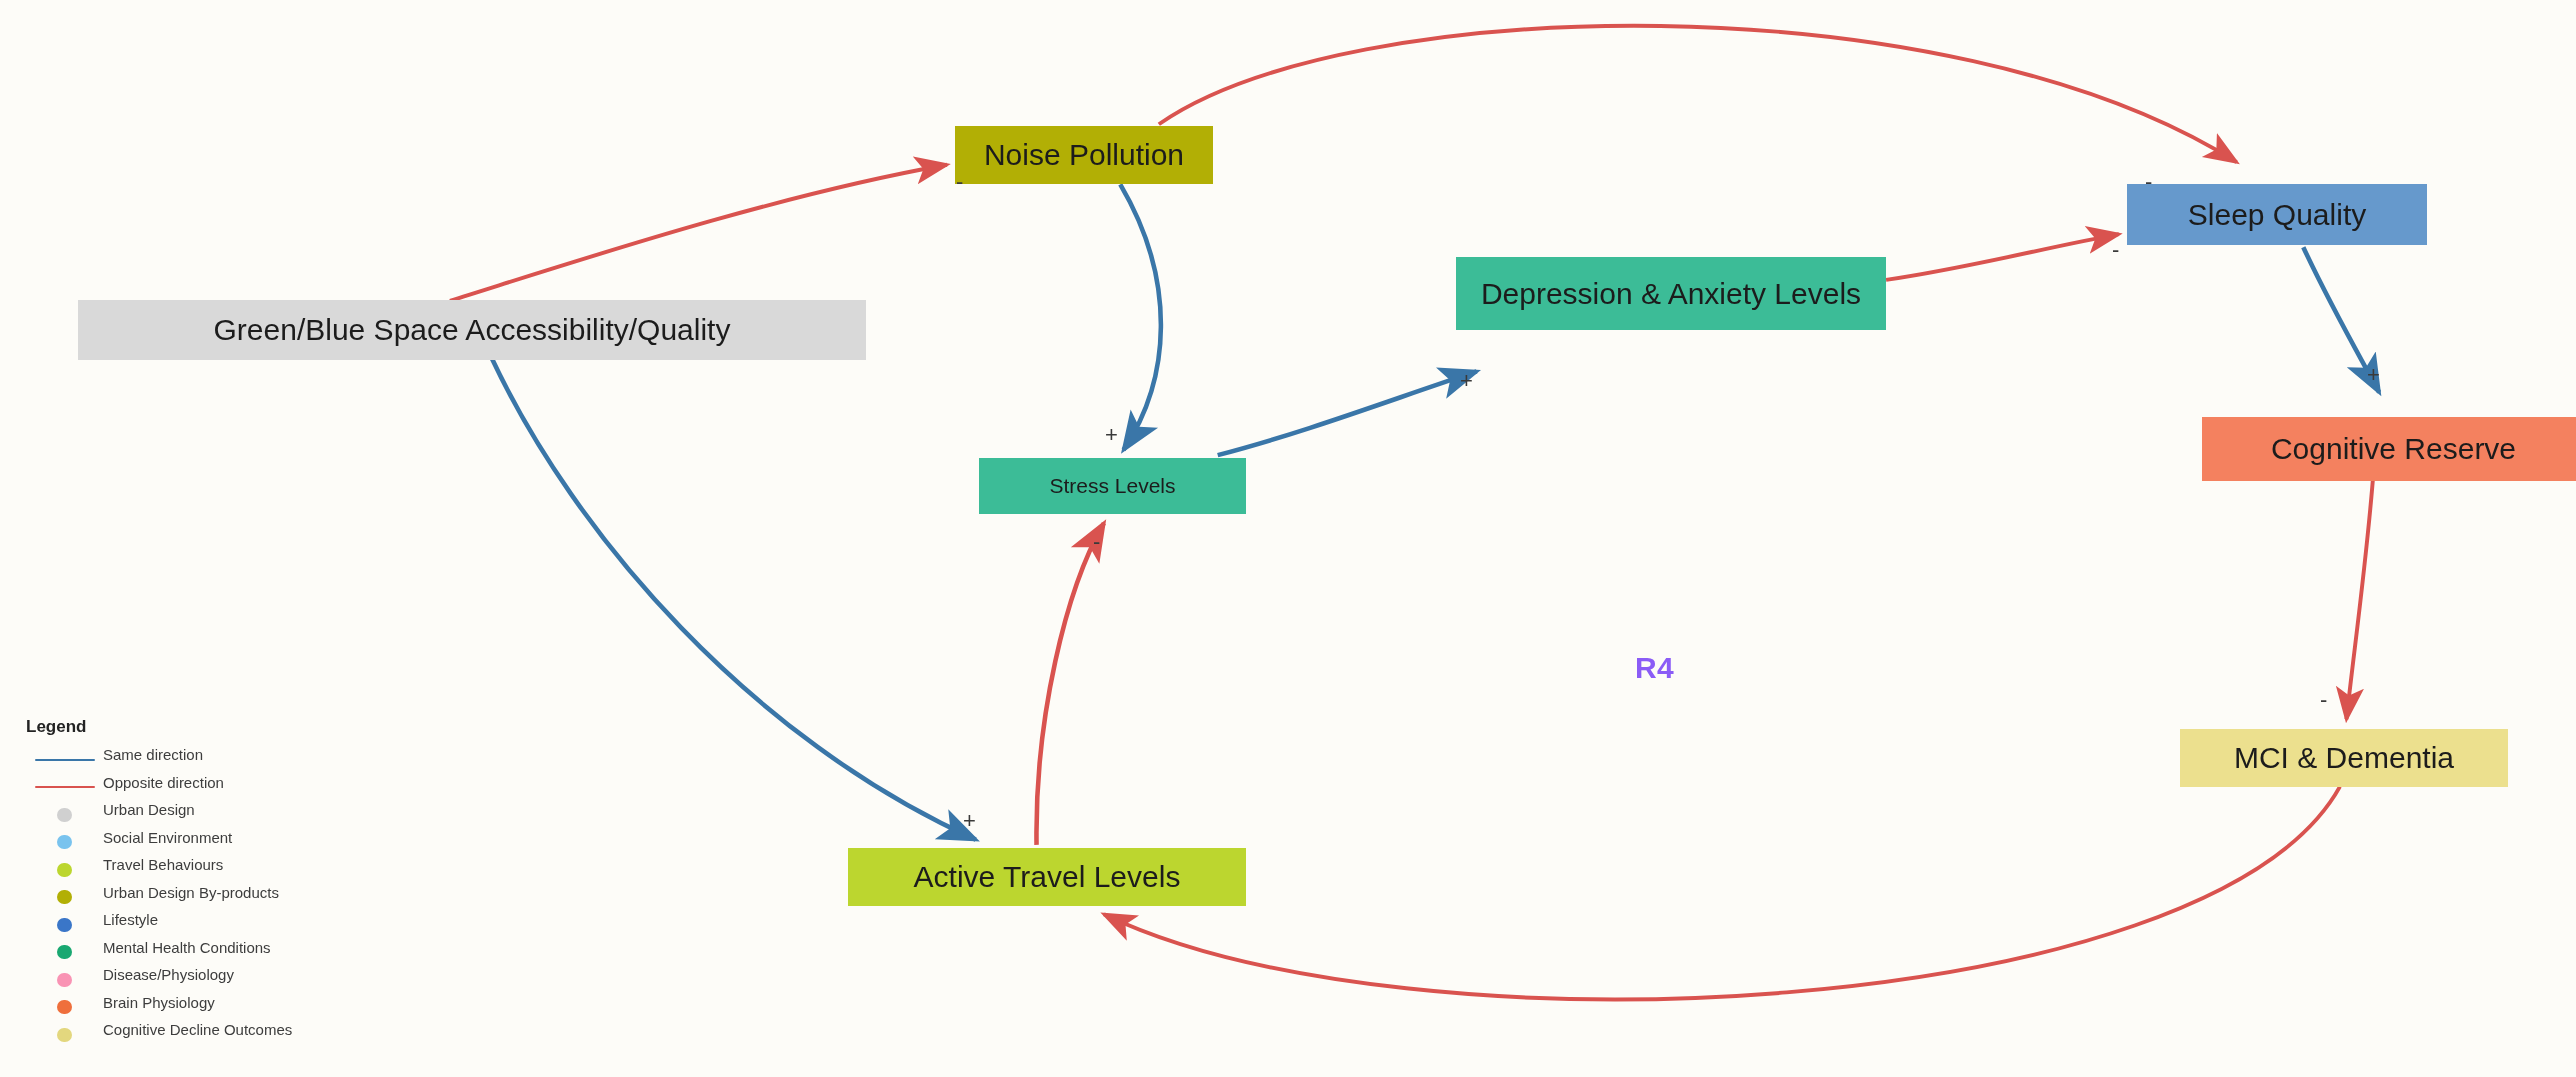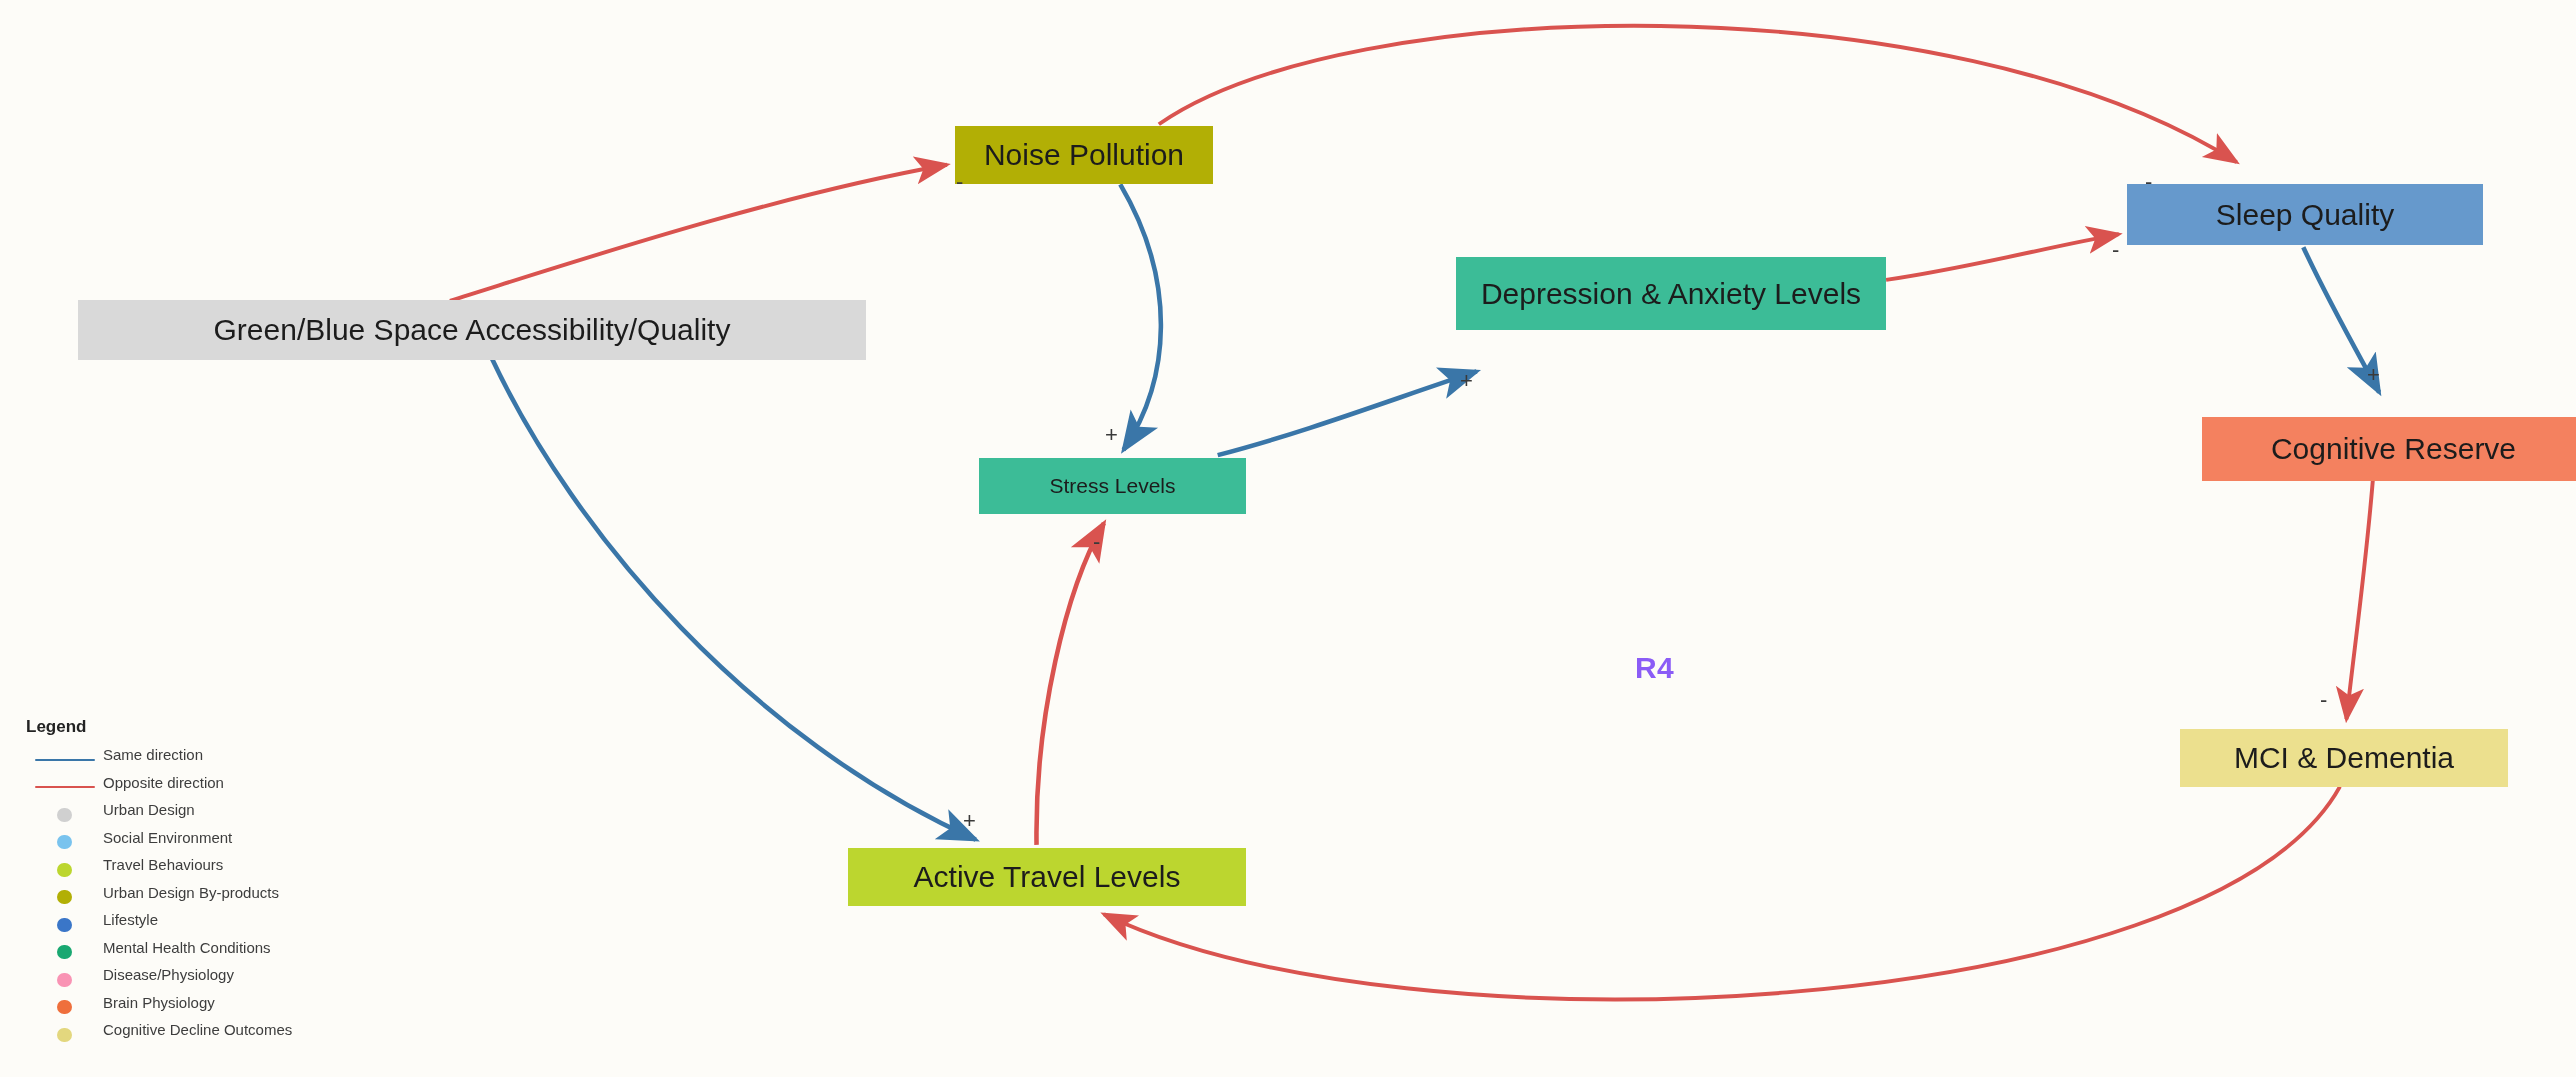--- a/index.html
+++ b/index.html
@@ -139,21 +139,21 @@
   </div>
 
   <div class="node-box" style="left:979px; top:458px; width:267px; height:56px; background:#3cbc97; font-size:21px;">
     <span>Stress Levels</span>
   </div>
 
   <div class="node-box" style="left:1456px; top:257px; width:430px; height:73px; background:#3cbc97; font-size:30px; padding:0 15.7px;">
     <span>Depression &amp; Anxiety Levels</span>
   </div>
 
-  <div class="node-box" style="left:2127px; top:184px; width:356px; height:61px; background:#6699cc; font-size:30px;">
+  <div class="node-box" style="left:2127px; top:184px; width:300px; height:61px; background:#6699cc; font-size:30px;">
     <span>Sleep Quality</span>
   </div>
 
   <div class="node-box" style="left:2202px; top:401px; width:383px; height:64px; background:#f4815f; font-size:30px;margin-top:16px;">
     <span>Cognitive Reserve</span>
   </div>
 
   <div class="node-box" style="left:2180px; top:729px; width:328px; height:58px; background:#ece08e; font-size:30px;">
     <span>MCI &amp; Dementia</span>
   </div>

